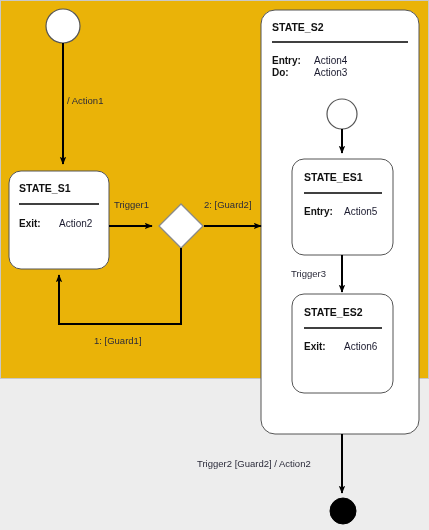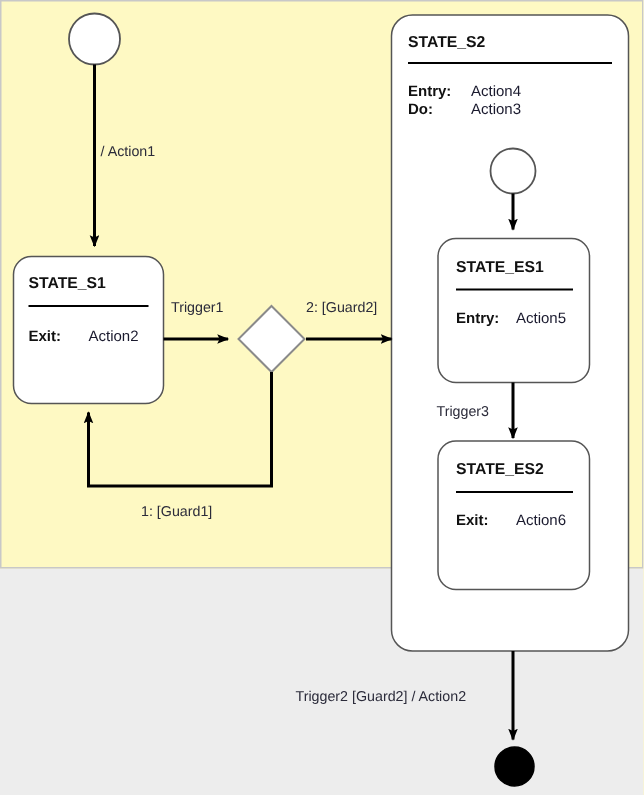--- a/index.html
+++ b/index.html
@@ -10,21 +10,21 @@
     width: 429px;
     height: 530px;
     background: #ededed;
     font-family: "Liberation Sans", sans-serif;
     overflow: hidden;
   }
   #canvas {
     position: relative;
     width: 429px;
     height: 379px;
-    background: #fef9c3;
+    background: #eab308;
     border: 1px solid #c8c8c8;
     box-sizing: border-box;
     padding-left: 24px;
   }
   svg.diagram {
     position: absolute;
     left: 0;
     top: 0;
     width: 429px;
     height: 530px;

